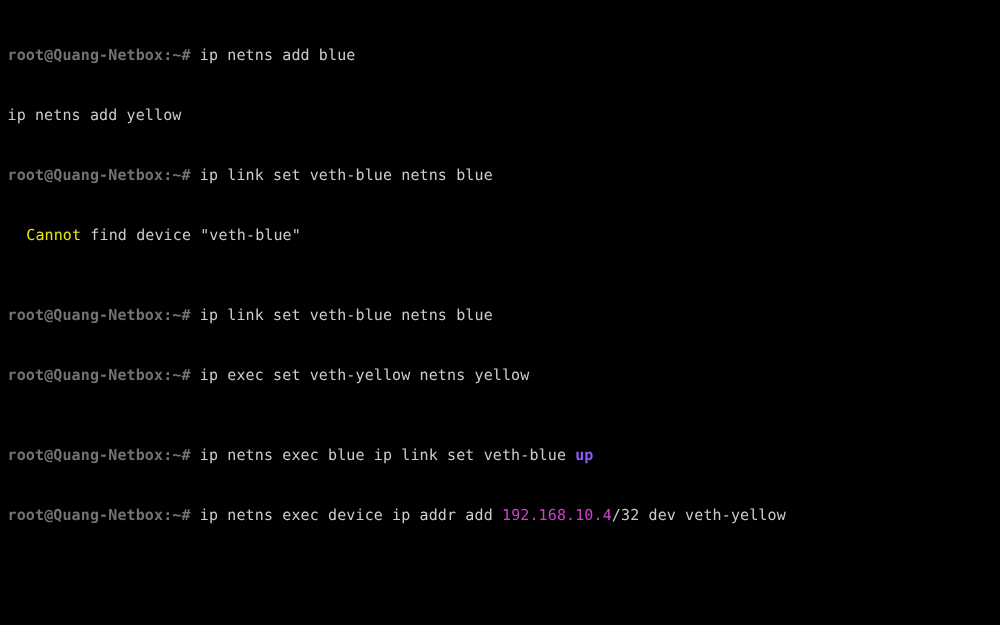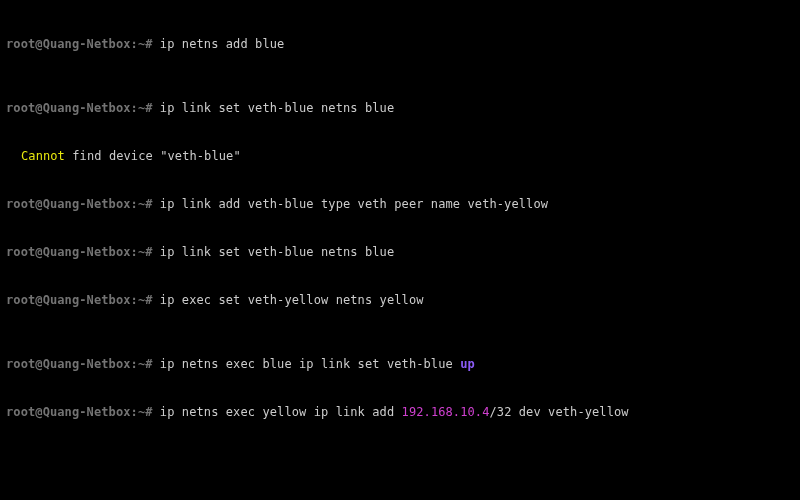--- a/index.html
+++ b/index.html
@@ -28,35 +28,35 @@
   .c-green    { color: #8b5cf6; font-weight: bold; }
   .c-grey     { color: #cccccc; }
 </style>
 </head>
 <body>
 
 <div class="term">
 
 <span class="line"><span class="c-white"><span>root</span>@<span>Quang-Netbox</span>:<span>~</span><span>#</span></span> <span class="c-grey">ip netns add blue</span></span>
 
+<span class="line c-grey">ip netns add yellow</span>
 
 <span class="line"><span class="c-white"><span>root</span>@<span>Quang-Netbox</span>:<span>~</span><span>#</span></span> <span class="c-grey">ip link set veth-blue netns blue</span></span>
 
 <span class="line"><span class="c-yellow">Cannot</span><span class="c-grey"> find device "veth-blue"</span></span>
 
-<span class="line"><span class="c-white"><span>root</span>@<span>Quang-Netbox</span>:<span>~</span><span>#</span></span> <span class="c-grey">ip link add veth-blue type veth peer name veth-yellow</span></span>
 
 <span class="line"><span class="c-white"><span>root</span>@<span>Quang-Netbox</span>:<span>~</span><span>#</span></span> <span class="c-grey">ip link set veth-blue netns blue</span></span>
 
 <span class="line"><span class="c-white"><span>root</span>@<span>Quang-Netbox</span>:<span>~</span><span>#</span></span> <span class="c-grey">ip exec set veth-yellow netns yellow</span></span>
 
 
 <span class="line"><span class="c-white"><span>root</span>@<span>Quang-Netbox</span>:<span>~</span><span>#</span></span> <span class="c-grey"><span>ip netns exec blue ip link set veth-blue </span><span class="c-green">up</span></span></span>
 
-<span class="line"><span class="c-white"><span>root</span>@<span>Quang-Netbox</span>:<span>~</span><span>#</span></span> <span class="c-grey"><span>ip netns exec yellow ip link add </span><span class="c-magenta">192.168.10.4</span><span>/32 dev veth-yellow</span></span></span>
+<span class="line"><span class="c-white"><span>root</span>@<span>Quang-Netbox</span>:<span>~</span><span>#</span></span> <span class="c-grey"><span>ip netns exec device ip addr add </span><span class="c-magenta">192.168.10.4</span><span>/32 dev veth-yellow</span></span></span>
 
 
 
 
 
 
 
 
 
 

